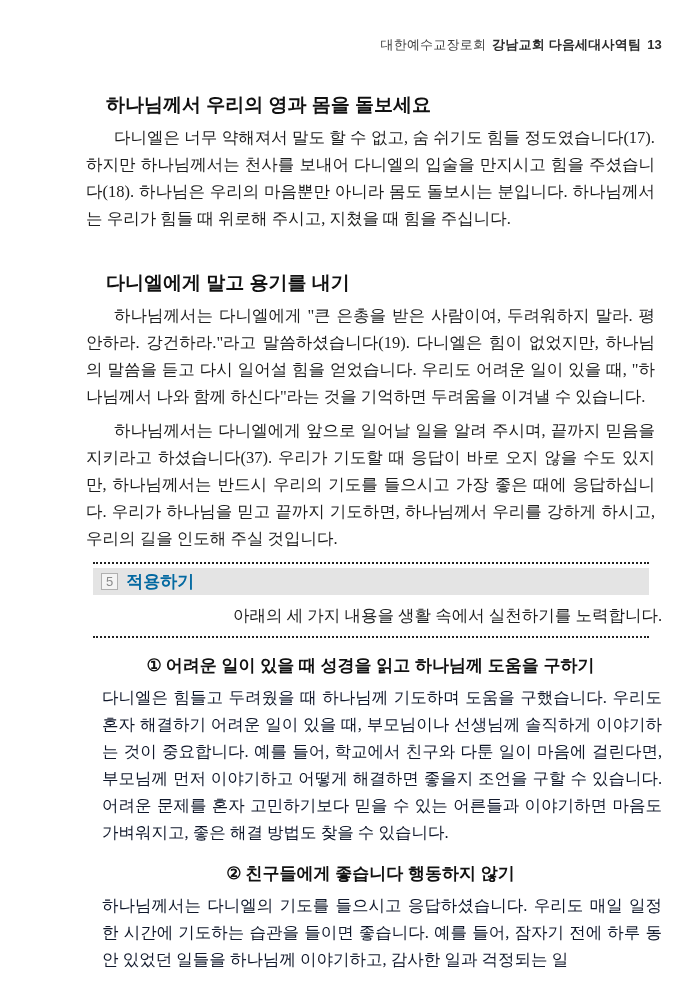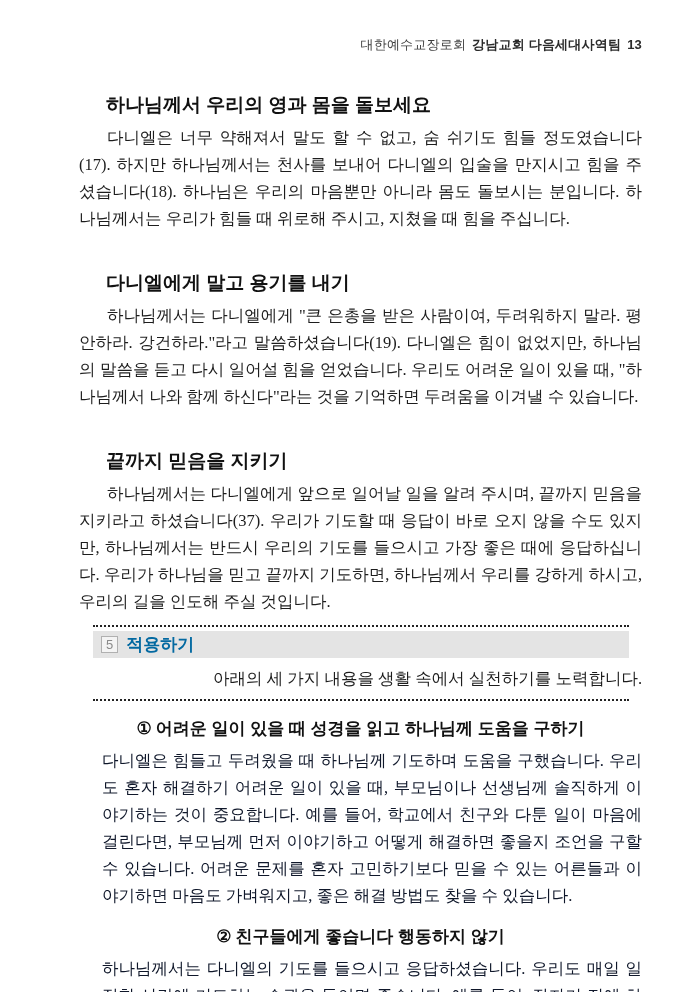--- a/index.html
+++ b/index.html
@@ -1,21 +1,21 @@
 <!DOCTYPE html>
 <html><head>
 <meta charset="utf-8">
 <style>
   html,body{margin:0;padding:0;background:#ffffff;}
   .page{
     position:relative;
     width:700px;height:992px;
     box-sizing:border-box;
     background:#ffffff;
-    padding:36px 58px 0 79px;
+    padding:36px 38px 0 79px;
     color:#1d1d1d;
     font-family:"Liberation Serif", serif;
     overflow:hidden;
   }
   
   .hdr{
     text-align:right;
     font-family:"Liberation Sans", sans-serif;
     font-size:13px;
     color:#2b2b2b;
@@ -32,21 +32,21 @@
     font-weight:700;
     color:#111;
     margin:41px 0 9px 27px;
     line-height:20px;
   }
   p.sec-p{
     font-size:16.5px;
     line-height:27px;
     text-align:justify;
     text-indent:28px;
-    margin:0;
+    margin:7px;
     color:#1d1d1d;
   }
   
   .dotted{
     border:0;
     border-top:2px dotted #222;
     margin:0 13px 0 14px;
     height:0;
   }
   .dotted.top{margin-top:10px;}
@@ -115,21 +115,20 @@
     <h2 class="sec-h">하나님께서 우리의 영과 몸을 돌보세요</h2>
     <p class="sec-p">다니엘은 너무 약해져서 말도 할 수 없고, 숨 쉬기도 힘들 정도였습니다(17). 하지만 하나님께서는 천사를 보내어 다니엘의 입술을 만지시고 힘을 주셨습니다(18). 하나님은 우리의 마음뿐만 아니라 몸도 돌보시는 분입니다. 하나님께서는 우리가 힘들 때 위로해 주시고, 지쳤을 때 힘을 주십니다.</p>
   </section>
 
   <section>
     <h2 class="sec-h">다니엘에게 말고 용기를 내기</h2>
     <p class="sec-p">하나님께서는 다니엘에게 "큰 은총을 받은 사람이여, 두려워하지 말라. 평안하라. 강건하라."라고 말씀하셨습니다(19). 다니엘은 힘이 없었지만, 하나님의 말씀을 듣고 다시 일어설 힘을 얻었습니다. 우리도 어려운 일이 있을 때, "하나님께서 나와 함께 하신다"라는 것을 기억하면 두려움을 이겨낼 수 있습니다.</p>
   </section>
 
   <section>
-    <h2 class="sec-h">끝까지 믿음을 지키기</h2>
     <p class="sec-p">하나님께서는 다니엘에게 앞으로 일어날 일을 알려 주시며, 끝까지 믿음을 지키라고 하셨습니다(37). 우리가 기도할 때 응답이 바로 오지 않을 수도 있지만, 하나님께서는 반드시 우리의 기도를 들으시고 가장 좋은 때에 응답하십니다. 우리가 하나님을 믿고 끝까지 기도하면, 하나님께서 우리를 강하게 하시고, 우리의 길을 인도해 주실 것입니다.</p>
   </section>
 
   <div>
     <hr class="dotted top">
     <div class="banner">
       <span class="numbox">5</span>
       <span class="banner-title">적용하기</span>
     </div>
     <p class="apply-intro">아래의 세 가지 내용을 생활 속에서 실천하기를 노력합니다.</p>

